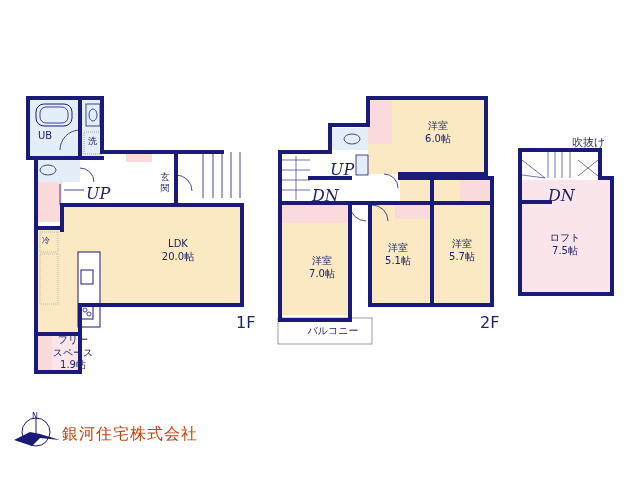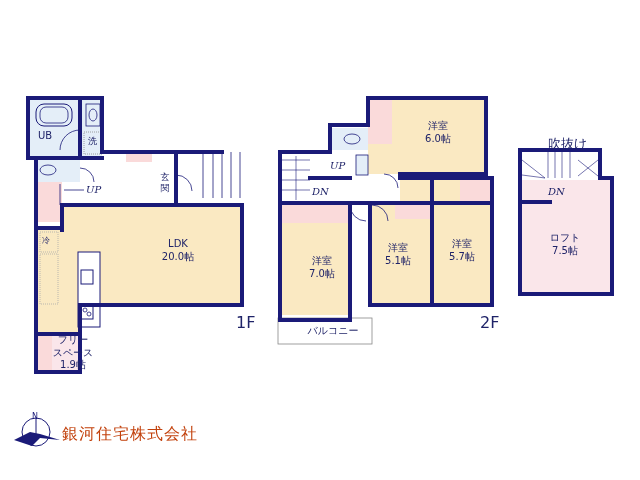--- a/index.html
+++ b/index.html
@@ -2,21 +2,21 @@
 <html><head>
 <meta charset="utf-8">
 <style>
   html, body { margin:0; padding:0; background:#ffffff; }
   body { width:640px; height:480px; position:relative; overflow:hidden; font-family:"DejaVu Sans", sans-serif; }
   .abs { position:absolute; }
   svg { position:absolute; left:0; top:0; }
   .lbl { position:absolute; color:#1f2368; text-align:center; line-height:1.25; white-space:nowrap; }
   .room-lg { font-size:10px; }
   .room-sm { font-size:10px; }
-  .ital { font-family:"DejaVu Serif", serif; font-style:italic; font-size:10px; color:#1f2368; }
+  .ital { font-family:"DejaVu Serif", serif; font-style:italic; font-size:16px; color:#1f2368; }
   .floor { font-size:16px; color:#1f2368; }
   .company { color:#c2410c; font-size:16px; letter-spacing:1px; }
 </style>
 </head>
 <body>
 
 <svg width="640" height="480" viewBox="0 0 640 480">
 
   <g>
 
@@ -184,21 +184,21 @@
 </div>
 <div class="lbl room-lg" style="left:432px;top:238px;width:60px;">
   <div>洋室</div>
   <div>5.7帖</div>
 </div>
 <div class="lbl room-sm" style="left:278px;top:325px;width:110px;">バルコニー</div>
 <div class="abs ital" style="left:330px;top:160px;">UP</div>
 <div class="abs ital" style="left:312px;top:186px;">DN</div>
 <div class="abs floor" style="left:480px;top:313px;">2F</div>
 
-<div class="lbl room-sm" style="left:548px;top:136px;font-size:13px;">吹抜け</div>
+<div class="lbl room-sm" style="left:572px;top:136px;font-size:11px;">吹抜け</div>
 <div class="abs ital" style="left:548px;top:186px;">DN</div>
 <div class="lbl room-sm" style="left:540px;top:232px;width:50px;">
   <div>ロフト</div>
   <div>7.5帖</div>
 </div>
 
 <div class="abs" style="left:32px;top:412px;font-size:8px;color:#1a1a78;">N</div>
 <div class="abs company" style="left:62px;top:424px;">銀河住宅株式会社</div>
 
 </body></html>

